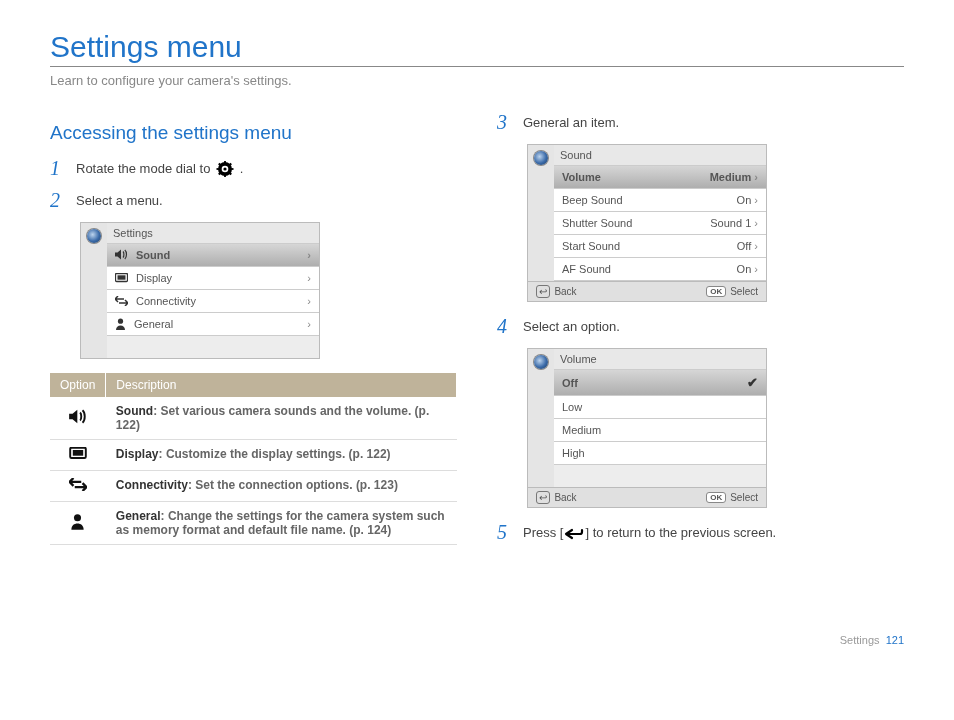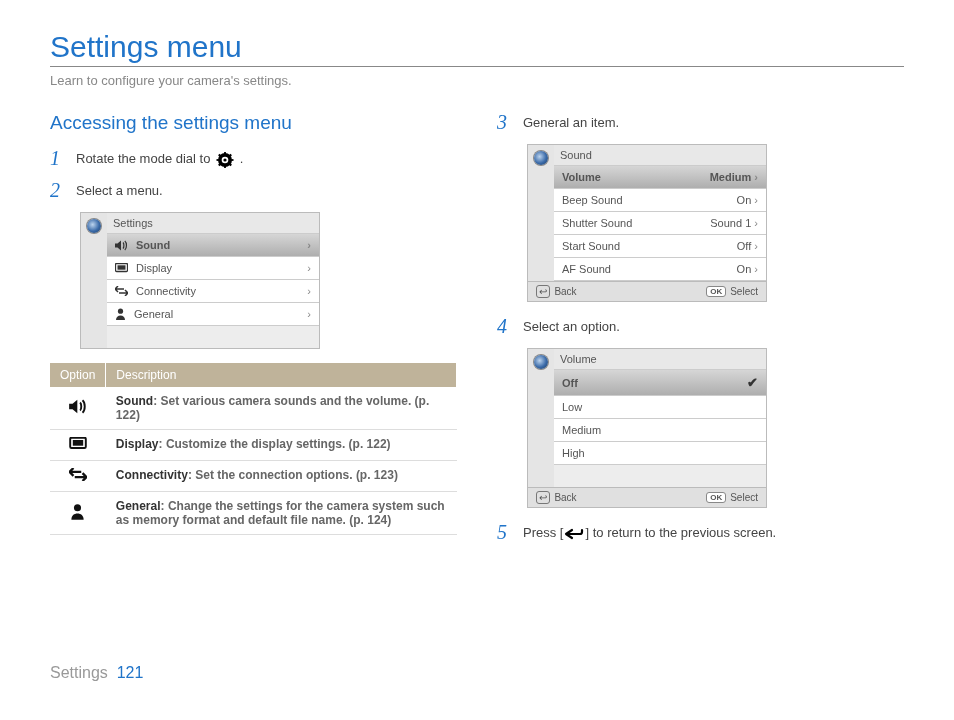--- a/index.html
+++ b/index.html
@@ -17,21 +17,21 @@
     font-weight: normal;
     color: #2074C9;
     margin: 0 0 4px 0;
     border-bottom: 1px solid #888;
     padding-bottom: 2px;
   }
   .page-subtitle {
     color: #888;
     margin: 6px 0 24px 0;
   }
-  .columns { display: flex; gap: 40px; }
+  .columns { display: flex; gap: 40px; align-items: center; }
   .col { flex: 1; }
   h2.section-title {
     font-size: 19px;
     font-weight: normal;
     color: #2074C9;
     margin: 0 0 14px 0;
   }
   .step { display: flex; gap: 10px; margin-bottom: 12px; }
   .step-num {
     font-size: 20px;
@@ -129,23 +129,23 @@
   }
   .desc-table tbody td:first-child {
     width: 50px;
     text-align: center;
     vertical-align: middle;
   }
   .desc-table b { color: #333; }
 
   
   .page-footer {
-    text-align: left;
-    margin-top: 110px;
-    font-size: 16px;
+    text-align: right;
+    margin-top: 80px;
+    font-size: 11px;
     color: #999;
   }
   .page-footer .pn { color: #2074C9; }
 
   
   .icon { display: inline-flex; }
   .icon svg { display: block; }
 
   .dial-icon {
     display: inline-block;

